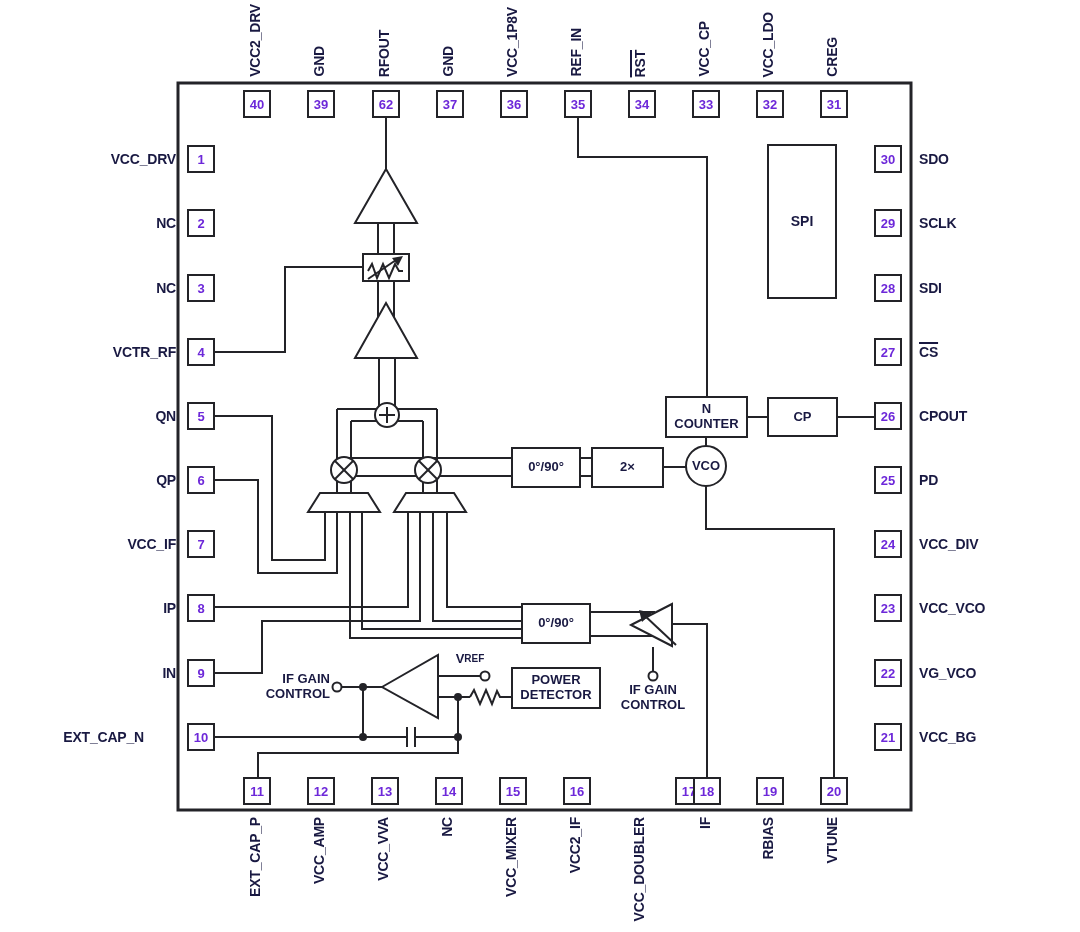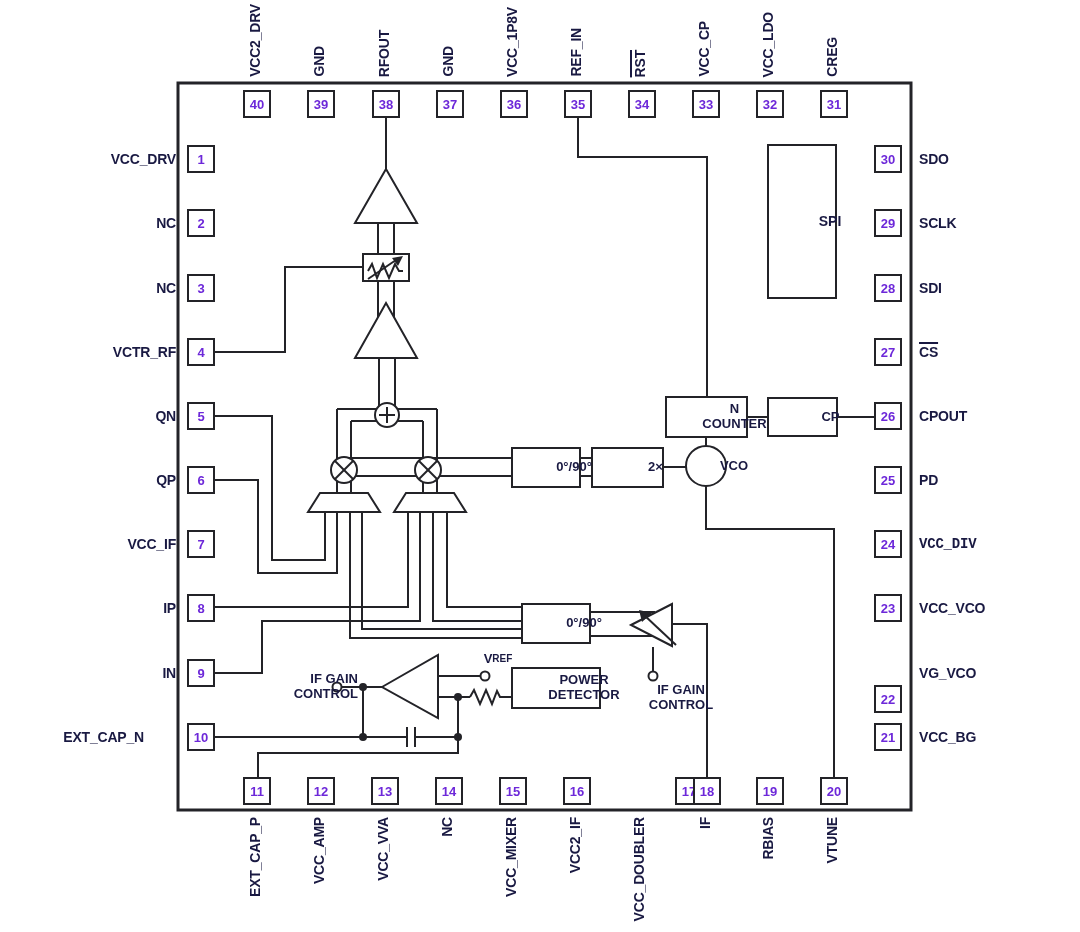--- a/index.html
+++ b/index.html
@@ -8,21 +8,21 @@
   #wire-layer{position:absolute;left:0;top:0;}
   .pin-box{position:absolute;width:28px;height:28px;border:2px solid #232328;box-sizing:border-box;
            background:#fff;display:flex;align-items:center;justify-content:center;
            font-size:13px;font-weight:bold;color:#6d28d9;}
   .pin-label{position:absolute;font-size:14px;font-weight:bold;color:#191942;white-space:nowrap;
              letter-spacing:-0.2px;}
   .h-label{height:20px;line-height:20px;}
   .vtext{writing-mode:vertical-rl;transform:rotate(180deg);width:20px;text-align:left;}
   .ovl{text-decoration:overline;text-decoration-thickness:2px;}
   .blk-label{position:absolute;color:#191942;font-weight:bold;display:flex;flex-direction:column;
-             align-items:center;justify-content:center;text-align:center;line-height:1.12;margin-left:28px;}
+             align-items:center;justify-content:center;text-align:center;line-height:1.12;}
   .fs13{font-size:13px;} .fs14{font-size:14px;}
   .right-align{align-items:flex-end;text-align:right;}
   .sub{font-size:10px;vertical-align:-3px;}
 </style>
 </head>
 <body>
 
 <div id="stage">
 
   <svg id="wire-layer" width="1080" height="932">
@@ -169,21 +169,21 @@
   <div id="pin-layer">
       <div class="pin-box" style="left:243px;top:90px;">
         <span>40</span>
       </div>
       <div class="pin-label vtext" style="left:247px;bottom:855px;"><span>VCC2_DRV</span></div>
       <div class="pin-box" style="left:307px;top:90px;">
         <span>39</span>
       </div>
       <div class="pin-label vtext" style="left:311px;bottom:855px;"><span>GND</span></div>
       <div class="pin-box" style="left:372px;top:90px;">
-        <span>38</span>
+        <span>62</span>
       </div>
       <div class="pin-label vtext" style="left:376px;bottom:855px;"><span>RFOUT</span></div>
       <div class="pin-box" style="left:436px;top:90px;">
         <span>37</span>
       </div>
       <div class="pin-label vtext" style="left:440px;bottom:855px;"><span>GND</span></div>
       <div class="pin-box" style="left:500px;top:90px;">
         <span>36</span>
       </div>
       <div class="pin-label vtext" style="left:504px;bottom:855px;"><span>VCC_1P8V</span></div>
@@ -307,26 +307,26 @@
         <span>26</span>
       </div>
       <div class="pin-label h-label" style="left:919px;top:406px;"><span>CPOUT</span></div>
       <div class="pin-box" style="left:874px;top:466px;">
         <span>25</span>
       </div>
       <div class="pin-label h-label" style="left:919px;top:470px;"><span>PD</span></div>
       <div class="pin-box" style="left:874px;top:530px;">
         <span>24</span>
       </div>
-      <div class="pin-label h-label" style="left:919px;top:534px;font-family:Liberation Mono, monospace;"><span>VCC_DIV</span></div>
+      <div class="pin-label h-label" style="left:919px;top:534px;"><span>VCC_DIV</span></div>
       <div class="pin-box" style="left:874px;top:594px;">
         <span>23</span>
       </div>
       <div class="pin-label h-label" style="left:919px;top:598px;"><span>VCC_VCO</span></div>
-      <div class="pin-box" style="left:874px;top:685px;">
+      <div class="pin-box" style="left:874px;top:659px;">
         <span>22</span>
       </div>
       <div class="pin-label h-label" style="left:919px;top:663px;"><span>VG_VCO</span></div>
       <div class="pin-box" style="left:874px;top:723px;">
         <span>21</span>
       </div>
       <div class="pin-label h-label" style="left:919px;top:727px;"><span>VCC_BG</span></div>
     </div>
 </div>
 

